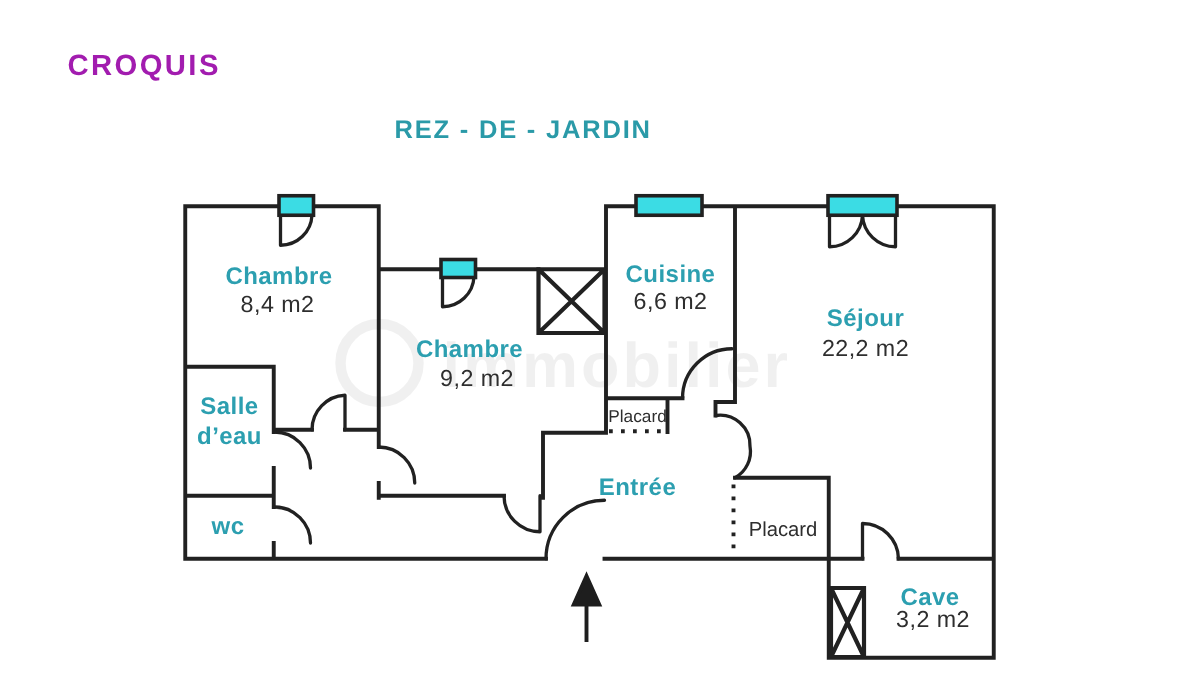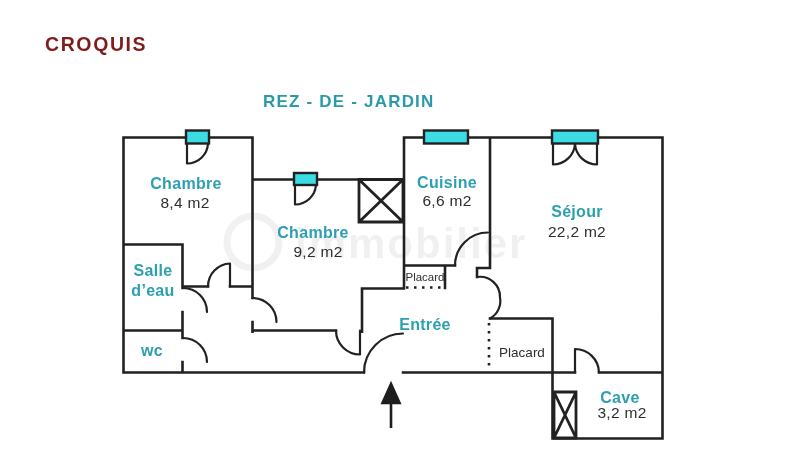--- a/index.html
+++ b/index.html
@@ -2,25 +2,25 @@
 <html><head>
 <meta charset="utf-8">
 <style>
   html,body{margin:0;padding:0;background:#ffffff;}
   #stage{
     position:relative;width:800px;height:463px;background:#ffffff;overflow:hidden;
     font-family:"Liberation Sans", sans-serif;
   }
   .doc-title{
     position:absolute;left:45px;top:33px;
-    font-size:19.5px;font-weight:bold;letter-spacing:1.6px;color:#7f1d1d;
+    font-size:19.5px;font-weight:bold;letter-spacing:1.6px;color:#a21caf;
   }
   .floor-title{
     position:absolute;left:263px;top:77px;
-    font-size:17px;font-weight:bold;letter-spacing:1.2px;color:#2a9aa8;margin-top:15px;
+    font-size:17px;font-weight:bold;letter-spacing:1.2px;color:#2a9aa8;
   }
   svg{position:absolute;left:0;top:0;}
   .wall{fill:none;stroke:#212121;stroke-width:2.6;stroke-linecap:square;}
   .door{fill:none;stroke:#212121;stroke-width:2.2;stroke-linecap:round;}
   .win{fill:#3bdce4;stroke:#212121;stroke-width:2.4;}
   .xbox{fill:#ffffff;stroke:#212121;stroke-width:2.8;stroke-linejoin:miter;}
   .dash{fill:none;stroke:#212121;stroke-width:2.6;stroke-dasharray:2.5 5.5;stroke-linecap:butt;}
   .room-name{fill:#2c9fb0;font-size:16px;font-weight:bold;text-anchor:middle;letter-spacing:0.3px;}
   .room-area{fill:#2e2e2e;font-size:15.5px;text-anchor:middle;letter-spacing:0.3px;}
   .closet-label{fill:#2e2e2e;text-anchor:middle;}

